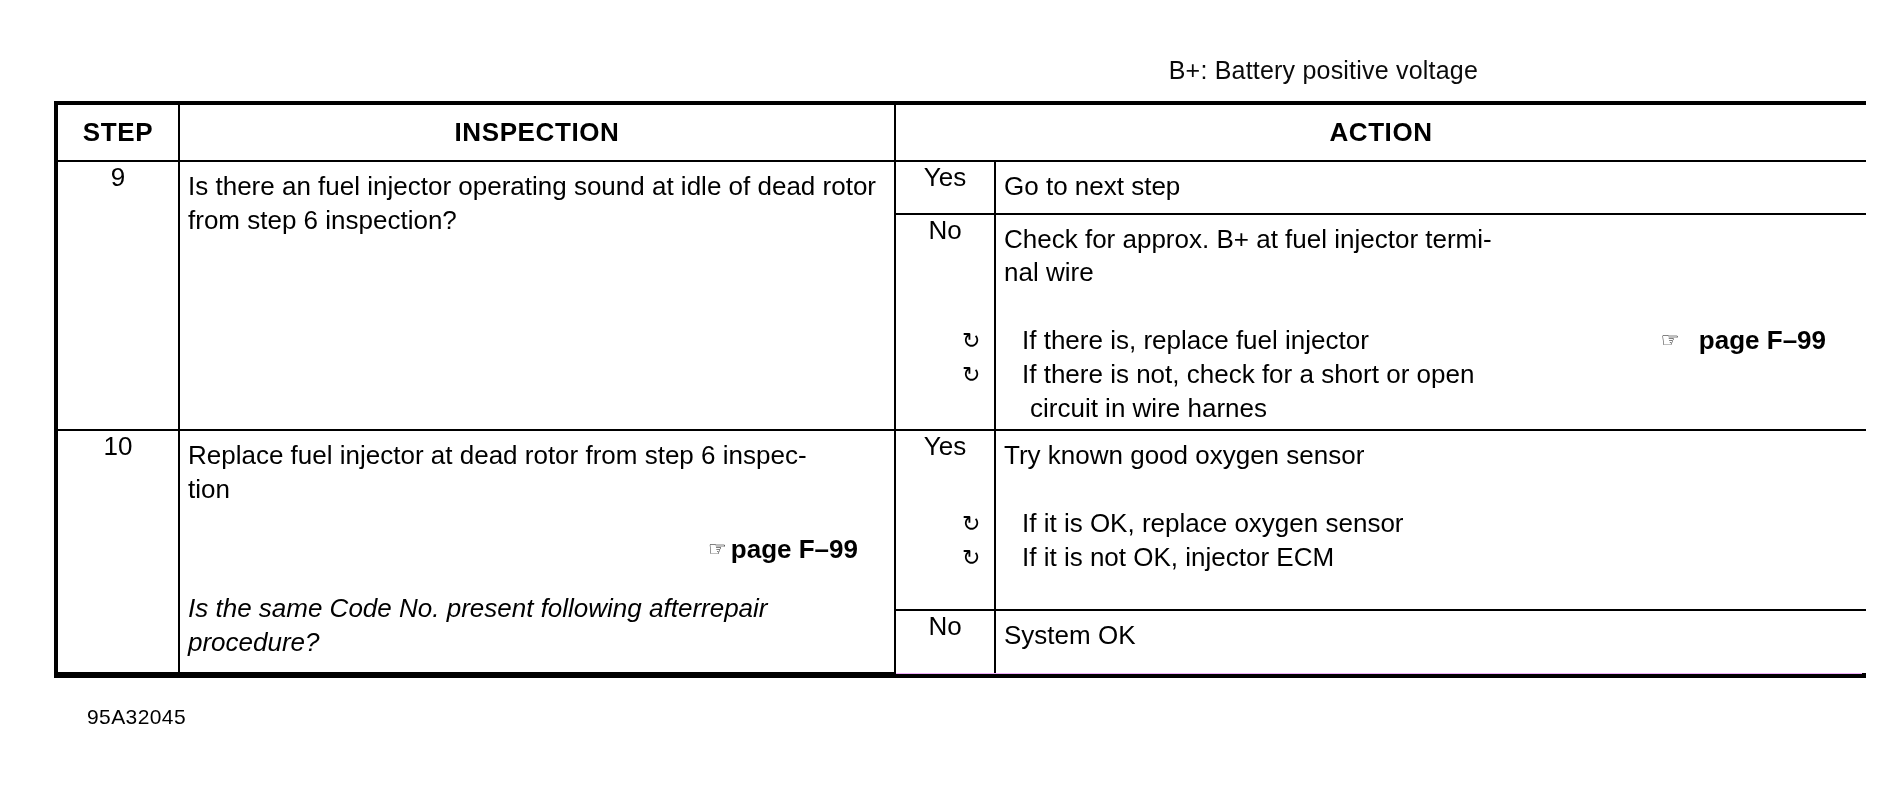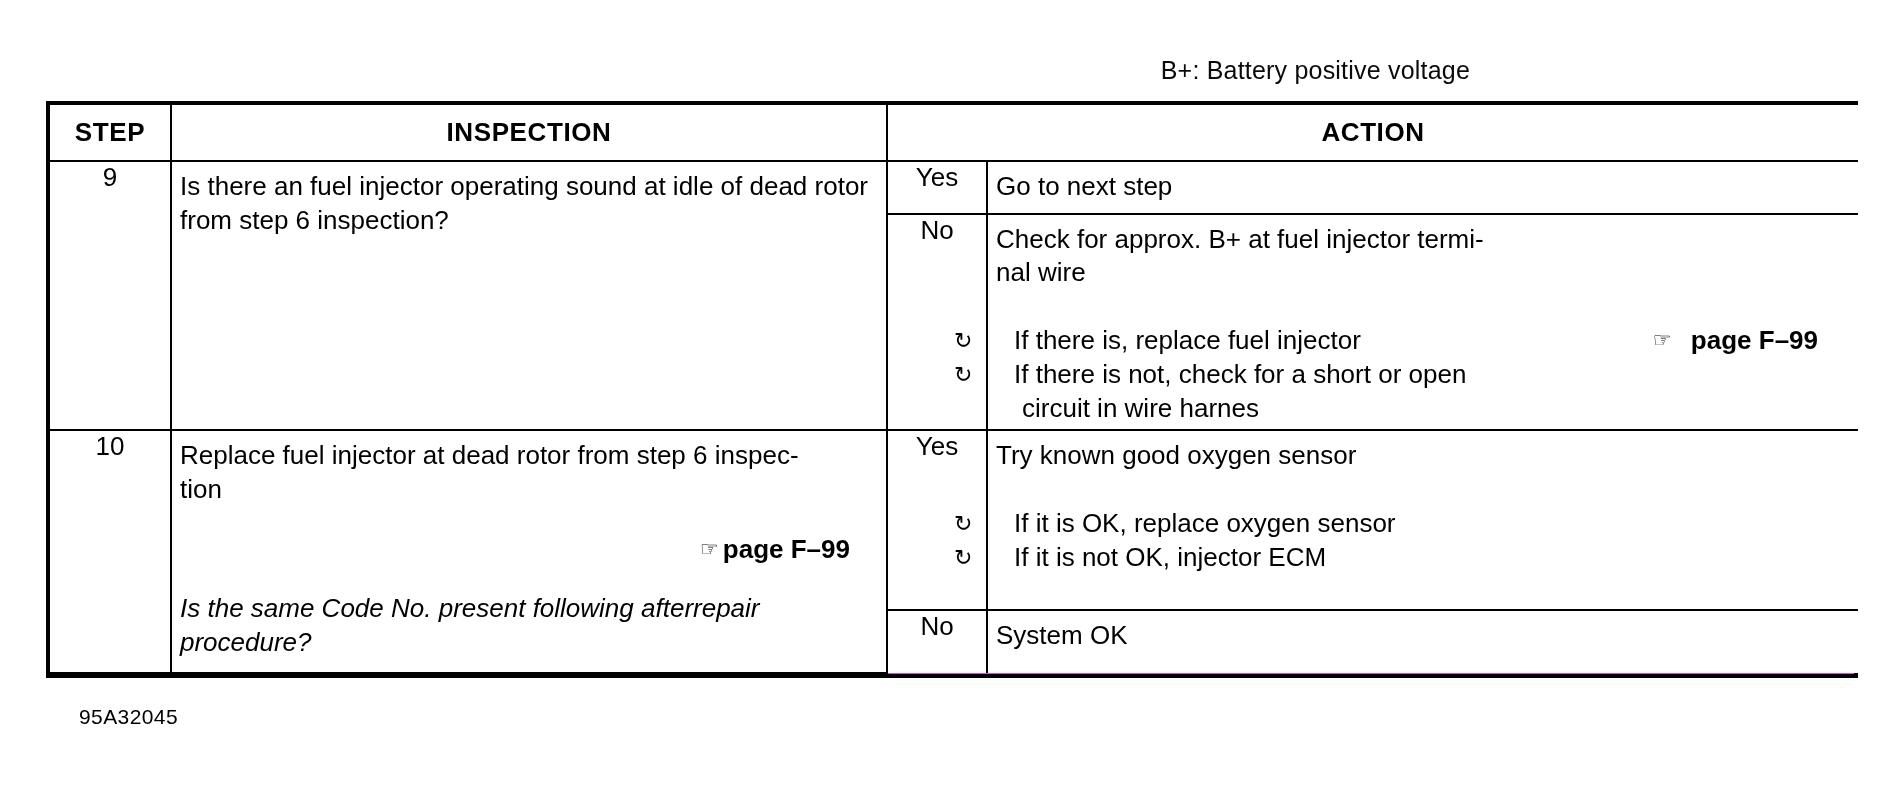--- a/index.html
+++ b/index.html
@@ -11,21 +11,21 @@
     width: 1894px;
     height: 796px;
     font-family: "Liberation Sans", sans-serif;
     color: #000000;
     position: relative;
     overflow: hidden;
   }
 
   .page {
     position: absolute;
-    left: 8px; top: 0;
+    left: 16px; top: 0;
     width: 1506px;
     height: 796px;
     border-radius: 7px;
   }
 
   
   .legend {
     position: absolute;
     right: 44px;
     top: 56px;
@@ -37,21 +37,21 @@
 
   
   .table-wrap {
     position: absolute;
     left: 38px;
     top: 101px;
     width: 1812px;
     height: 577px;
     border: 4px solid #000;
     box-sizing: border-box;
-    background: #d946ef;
+    background: #f0abfc;
   }
   table.dt {
     border-collapse: collapse;
     width: 100%;
     height: 100%;
     table-layout: fixed;
   }
   table.dt td, table.dt th {
     border: 2px solid #000;
     vertical-align: top;

